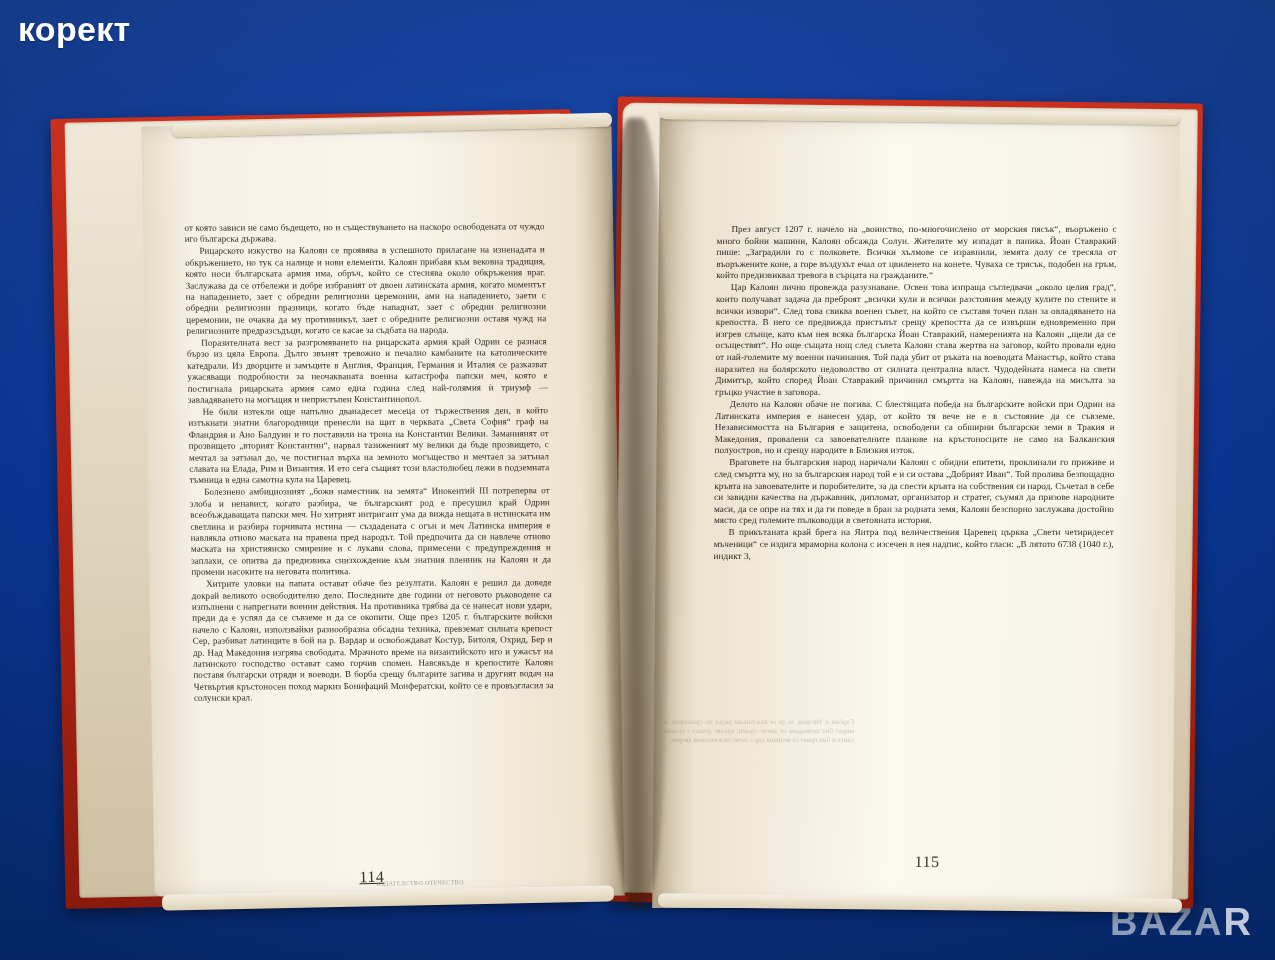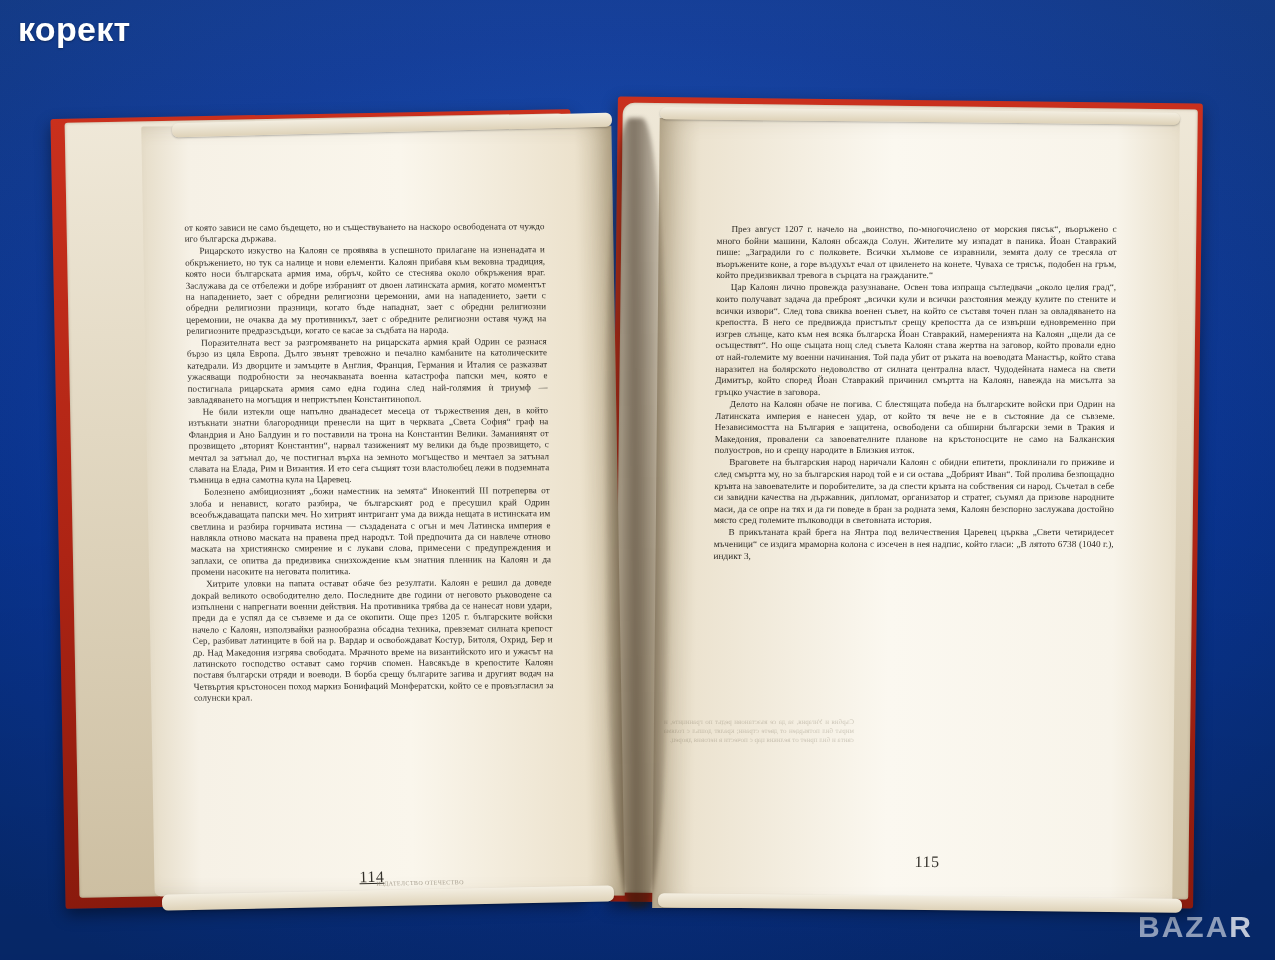--- a/index.html
+++ b/index.html
@@ -39,21 +39,21 @@
     font-size: 34px;
     font-weight: 700;
     letter-spacing: .3px;
     text-shadow: 0 1px 2px rgba(0,0,0,.35);
   }
   .wm-bazar {
     position: absolute;
     right: 22px; bottom: 16px;
     color: rgba(255,255,255,0.55);
     font-family: "Liberation Sans", sans-serif;
-    font-size: 30px;
+    font-size: 38px;
     font-weight: 700;
     letter-spacing: 2px;
   }
   .wm-bazar .r {
     color: rgba(255,255,255,0.75);
   }
 
   
   .book {
     position: absolute;

